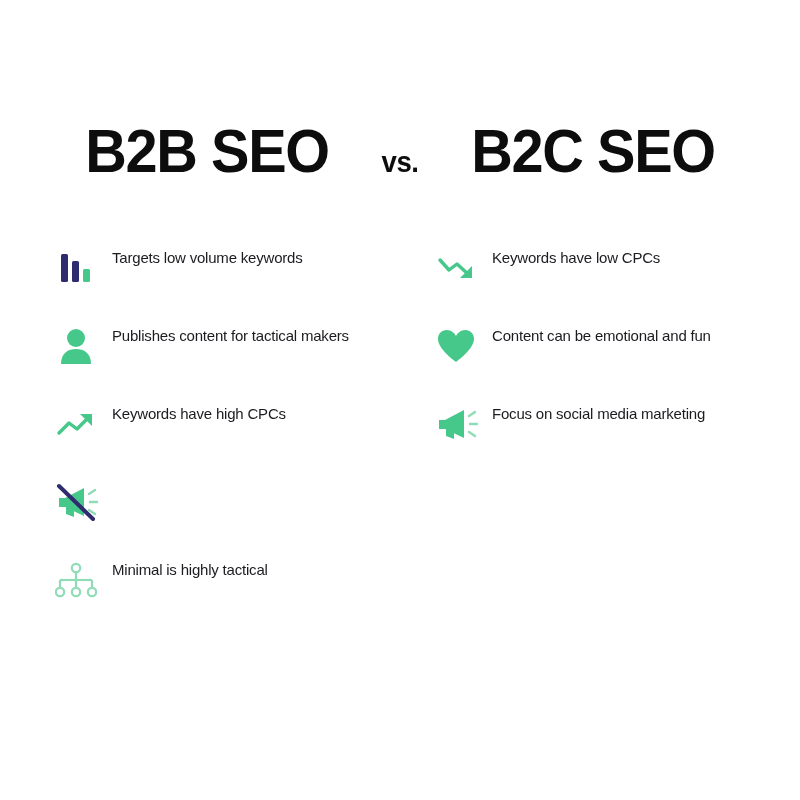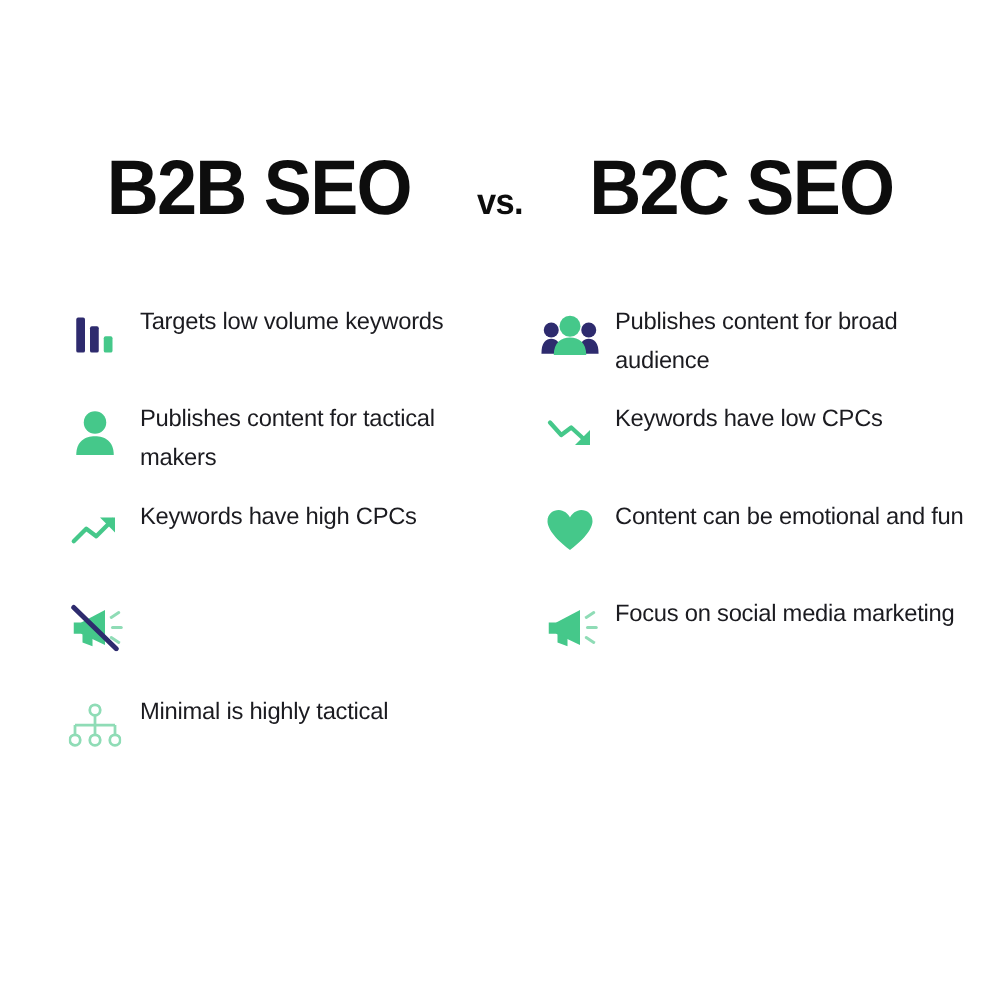--- a/index.html
+++ b/index.html
@@ -85,21 +85,21 @@
     display: flex;
     align-items: center;
     justify-content: center;
     margin-right: 12px;
     padding-top: 2px;
     box-sizing: border-box;
   }
   .row-icon svg { display: block; }
   .row-text {
     font-family: "Liberation Sans", sans-serif;
-    font-size: 19px;
+    font-size: 15px;
     line-height: 31px;
     color: #1b1b20;
     letter-spacing: -0.2px;
     padding-top: 2px;
     max-width: 300px;
   }
 </style>
 </head>
 <body>
 
@@ -179,33 +179,20 @@
           </svg>
         </span>
         <span class="row-text">Minimal is highly tactical</span>
       </div>
 
     </div>
 
     <div class="column right">
 
 
-      <div class="row">
-        <span class="row-icon">
-          <svg width="46" height="36" viewBox="0 0 46 36">
-            <circle cx="8" cy="14" r="6" fill="#2e2b6e"></circle>
-            <path d="M0 33 C0 24 4 21 8 21 C12 21 16 24 16 33 Z" fill="#2e2b6e"></path>
-            <circle cx="38" cy="14" r="6" fill="#2e2b6e"></circle>
-            <path d="M30 33 C30 24 34 21 38 21 C42 21 46 24 46 33 Z" fill="#2e2b6e"></path>
-            <circle cx="23" cy="11" r="8.4" fill="#45c88a"></circle>
-            <path d="M10 34 C10 24 16 20 23 20 C30 20 36 24 36 34 Z" fill="#45c88a"></path>
-          </svg>
-        </span>
-        <span class="row-text">Publishes content for broad audience</span>
-      </div>
 
       <div class="row">
         <span class="row-icon">
           <svg width="40" height="28" viewBox="0 0 40 28">
             <polyline points="4,6 13,16 21,10 33,21" fill="none" stroke="#45c88a" stroke-width="3.4" stroke-linecap="round" stroke-linejoin="round"></polyline>
             <polygon points="36,24 24,24 36,12" fill="#45c88a"></polygon>
           </svg>
         </span>
         <span class="row-text">Keywords have low CPCs</span>
       </div>

